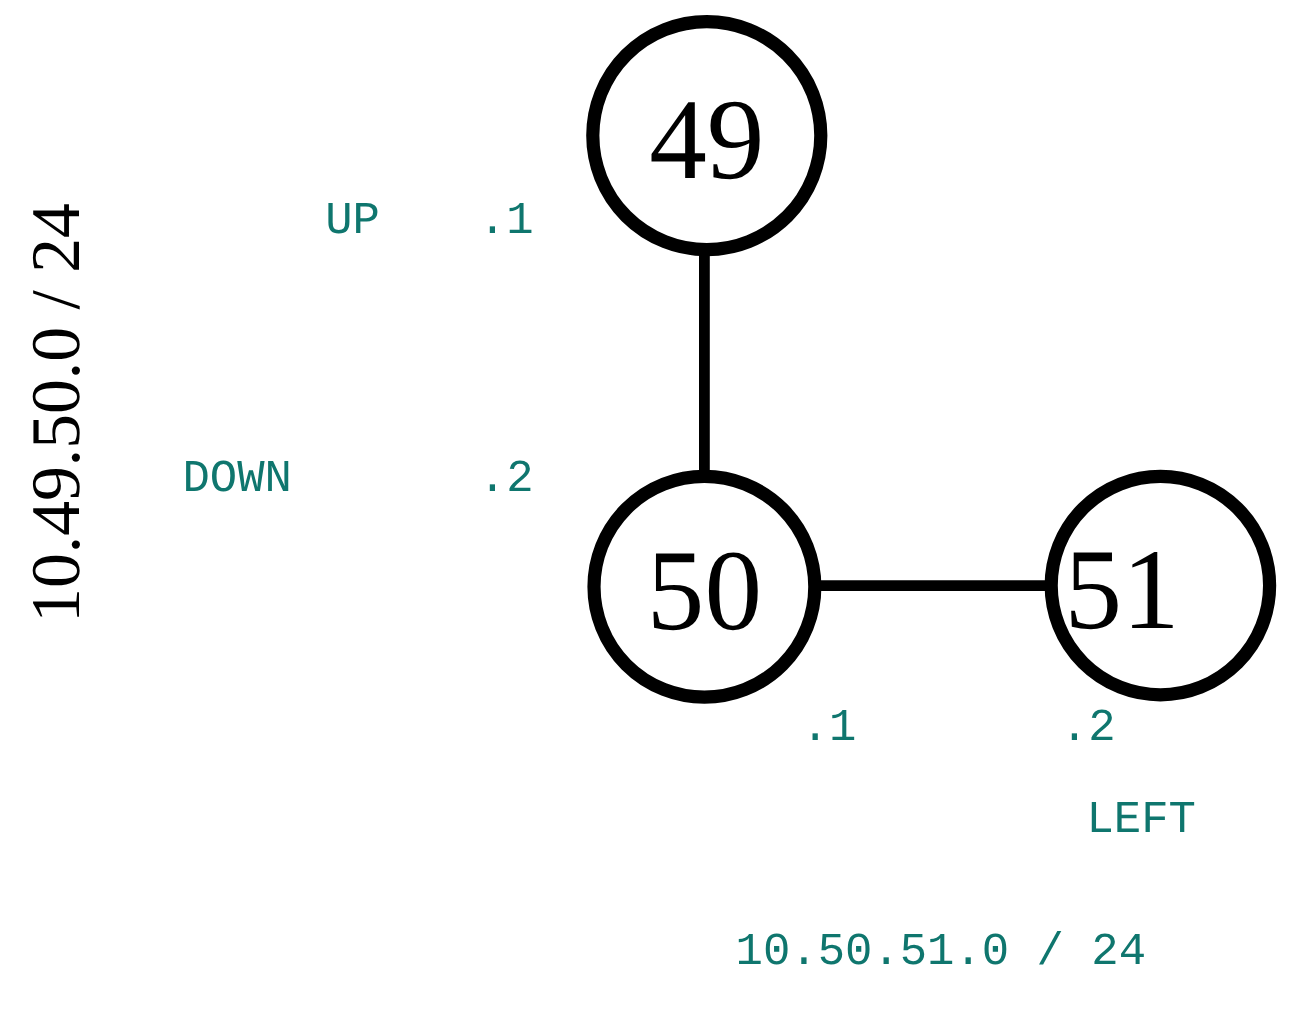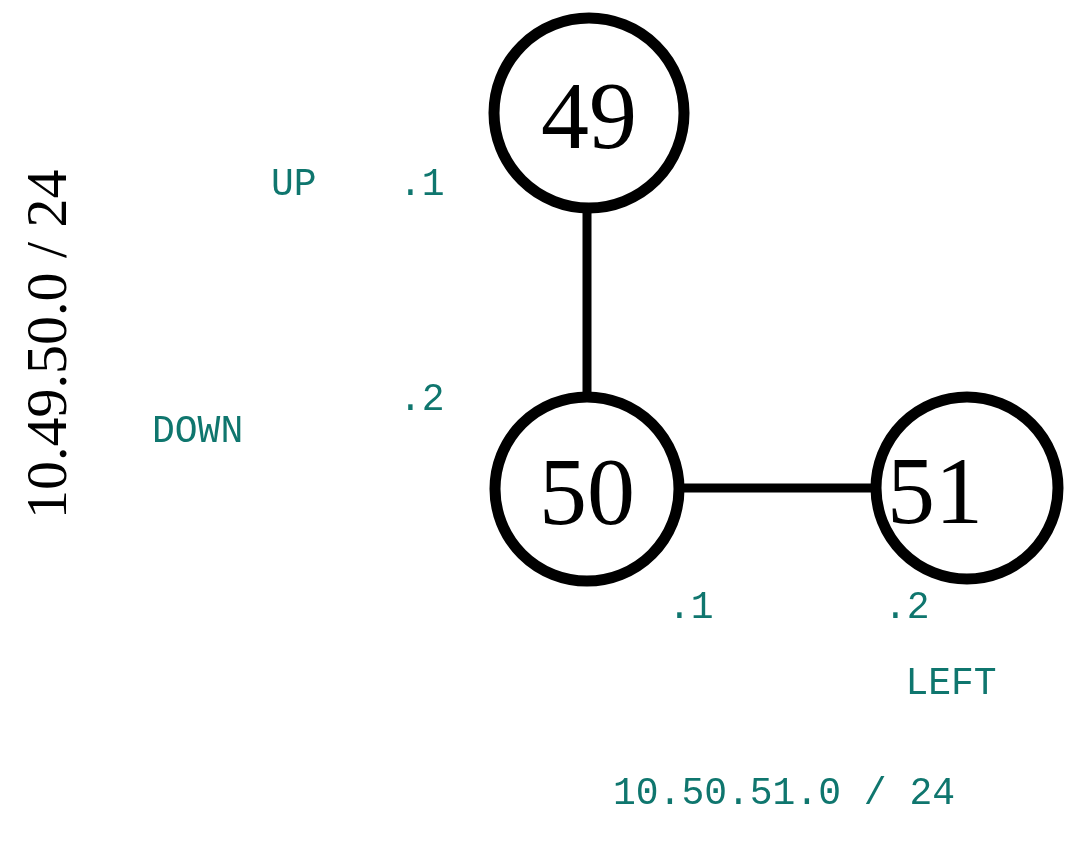--- a/index.html
+++ b/index.html
@@ -77,21 +77,21 @@
     <circle cx="967" cy="488" r="91" fill="#ffffff" stroke="#000000" stroke-width="11"></circle>
   </svg>
 
   <div class="node-label" style="left:589px; top:116px;">49</div>
   <div class="node-label" style="left:587px; top:492px;">50</div>
   <div class="node-label" style="left:935px; top:491px;">51</div>
 
   <div class="annot" style="left:271px; top:166px;">UP</div>
   <div class="annot" style="left:399px; top:166px;">.1</div>
 
-  <div class="annot" style="left:152px; top:381px;margin-top:32px;">DOWN</div>
+  <div class="annot" style="left:152px; top:381px;">DOWN</div>
   <div class="annot" style="left:399px; top:381px;">.2</div>
 
   <div class="annot" style="left:668px; top:589px;">.1</div>
 
   <div class="annot" style="left:884px; top:589px;">.2</div>
   <div class="annot c" style="left:951px; top:665px;">LEFT</div>
 
   <div class="vlabel" style="left:18px; top:519px;">10.49.50.0 / 24</div>
   <div class="annot c" style="left:784px; top:775px;">10.50.51.0 / 24</div>
 

